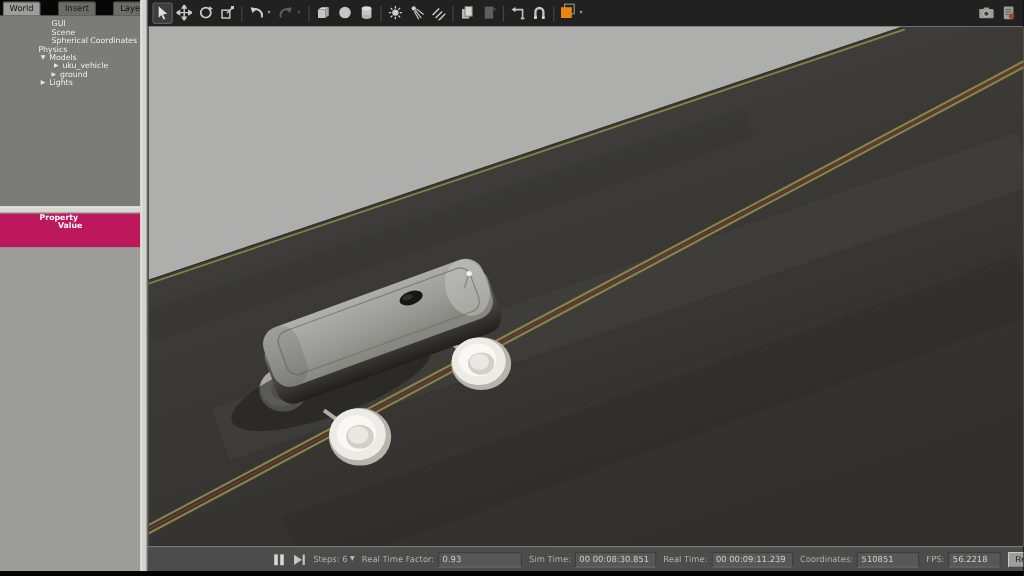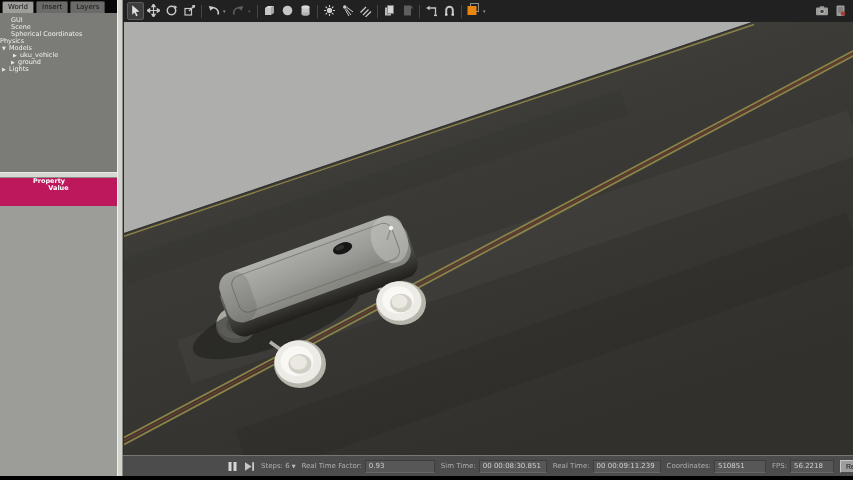--- a/index.html
+++ b/index.html
@@ -1,27 +1,27 @@
 <!DOCTYPE html>
 <html><head>
 <meta charset="utf-8">
 <style>
   html,body{margin:0;padding:0;background:#000;}
   .root{width:853px;height:480px;position:relative;background:#000;overflow:hidden;
         font-family:"DejaVu Sans",sans-serif;display:flex;flex-direction:column;}
   .main{display:flex;height:476px;}
   
   .left-col{width:117px;display:flex;flex-direction:column;background:#7b7b78;}
-  .tabbar{height:13px;background:#070707;display:flex;align-items:flex-end;gap:2px;padding-left:2px;}
+  .tabbar{height:13px;background:#070707;display:flex;align-items:flex-end;gap:14px;padding-left:2px;}
   .tab{height:11px;padding:0 5px;font-size:7px;color:#161616;background:#6b6b69;
        border:1px solid #454543;border-bottom:none;border-radius:2px 2px 0 0;
        display:flex;align-items:center;line-height:1;}
   .tab.active{background:#9d9d9a;}
   .tree{flex:0 0 155px;background:#7b7b78;padding-top:4px;overflow:hidden;}
-  .tree-item{font-size:6.5px;line-height:7px;color:#efefec;display:flex;align-items:flex-end;white-space:nowrap;}
+  .tree-item{font-size:6.5px;line-height:7px;color:#efefec;display:flex;align-items:flex-end;white-space:nowrap;margin-left:32px;}
   .tree-arrow{font-size:5px;color:#e6e6e3;width:7px;display:inline-block;text-align:left;}
   .hsplit{height:4px;background:#d8d8d3;border-top:1px solid #e9e9e5;border-bottom:1px solid #8c8c88;}
   .prop-header{height:28px;background:#be185d;color:#fff;font-size:6.5px;font-weight:bold;
                display:flex;align-items:center;line-height:1;flex-direction:column;}
   .prop-col1{padding-left:3px;width:54px;}
   .prop-body{flex:1;background:#9c9c99;}
   
   .vsplit{width:4px;background:#d4d4cf;border-left:1px solid #efefeb;border-right:1px solid #8a8a86;}
   
   .right-col{flex:1;display:flex;flex-direction:column;min-width:0;}

